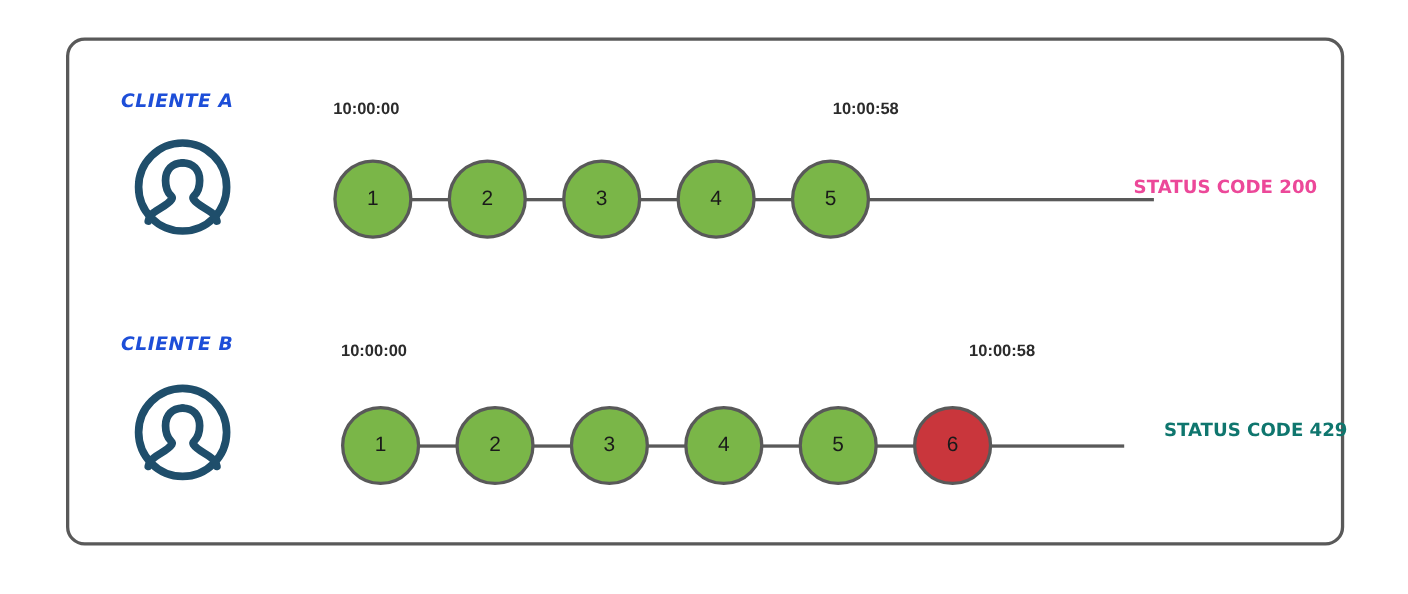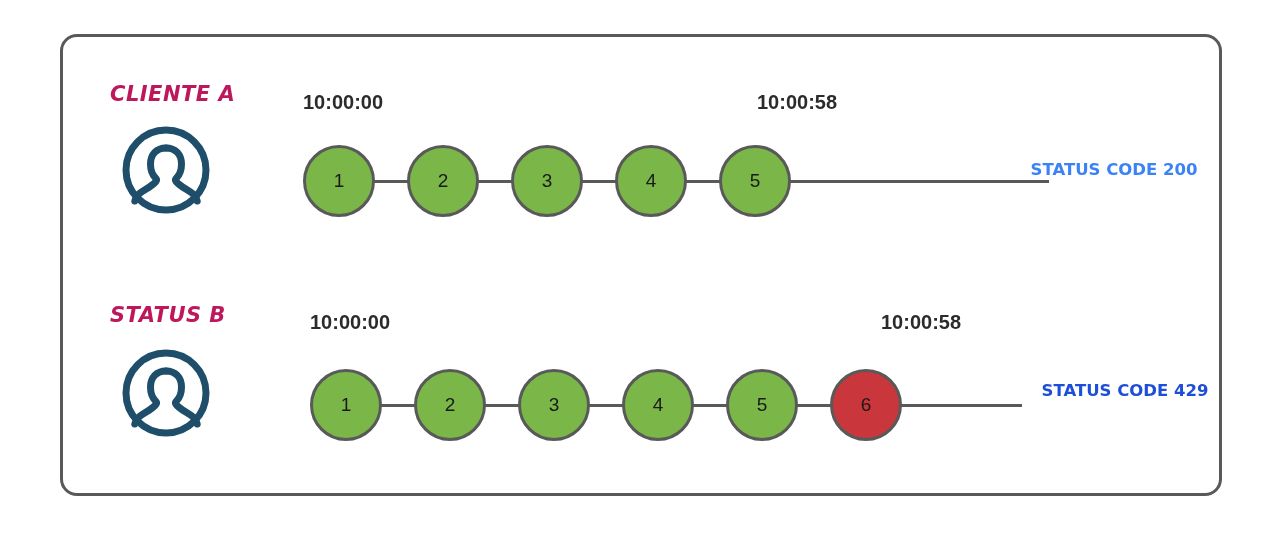--- a/index.html
+++ b/index.html
@@ -30,40 +30,40 @@
   .row {
     position: absolute;
     left: 0;
     top: 0;
   }
 
   
   .client-label {
     position: absolute;
     font-family: "DejaVu Sans", sans-serif;
-    font-size: 21px;
+    font-size: 17px;
     font-weight: 600;
     font-style: italic;
     letter-spacing: 0.5px;
-    color: #be185d;
+    color: #1d4ed8;
     white-space: nowrap;
   }
 
   
   .avatar {
     position: absolute;
     width: 92px;
     height: 92px;
   }
 
   
   .timestamp {
     position: absolute;
     font-family: "Liberation Sans", sans-serif;
-    font-size: 20px;
+    font-size: 15px;
     font-weight: bold;
     color: #2b2b2b;
     white-space: nowrap;
   }
 
   
   .chain {
     position: absolute;
     height: 78px;
   }
@@ -96,22 +96,22 @@
   .status {
     position: absolute;
     font-family: "DejaVu Sans", sans-serif;
     font-size: 16.5px;
     font-weight: 600;
     line-height: 1.28;
     white-space: nowrap;
   }
   .status .l1 { display: block; }
   .status .l2 { display: block; }
-  .status.ok  { color: #3b82f6; text-align: center; }
-  .status.err { color: #1d4ed8; text-align: center; }
+  .status.ok  { color: #ec4899; text-align: center; }
+  .status.err { color: #0f766e; text-align: right; }
   .status.err .l2 { font-size: 15.5px; }
 </style>
 </head>
 <body>
 
 <div id="frame">
 
   <div class="row">
 
     <div class="client-label" style="left:47px; top:45px;">CLIENTE A</div>
@@ -146,21 +146,21 @@
       <div class="node ok" style="left:416px;">5</div>
     </div>
 
     <div class="status ok" style="left:962px; top:122px; width:178px;">
       <span class="l1">STATUS CODE 200</span>
     </div>
   </div>
 
   <div class="row">
 
-    <div class="client-label" style="left:47px; top:266px;">STATUS B</div>
+    <div class="client-label" style="left:47px; top:266px;">CLIENTE B</div>
 
     <div class="avatar" style="left:57px; top:310px;">
       <svg width="92" height="92" viewBox="0 0 92 92">
         <circle cx="46" cy="46" r="40" fill="none" stroke="#1F4E6B" stroke-width="7"></circle>
         <path d="M46 24 C36.5 24 30.5 30.5 30.5 40 C30.5 47 33 51.5 35.5 54
                  C36.5 55 36.8 56 36.2 57 C33 62 24.5 65.5 19.5 69.5
                  C17 71.5 15.5 74 14.8 77" fill="none" stroke="#1F4E6B" stroke-width="7" stroke-linecap="round" stroke-linejoin="round"></path>
         <path d="M46 24 C55.5 24 61.5 30.5 61.5 40 C61.5 47 59 51.5 56.5 54
                  C55.5 55 55.2 56 55.8 57 C59 62 67.5 65.5 72.5 69.5
                  C75 71.5 76.5 74 77.2 77" fill="none" stroke="#1F4E6B" stroke-width="7" stroke-linecap="round" stroke-linejoin="round"></path>

